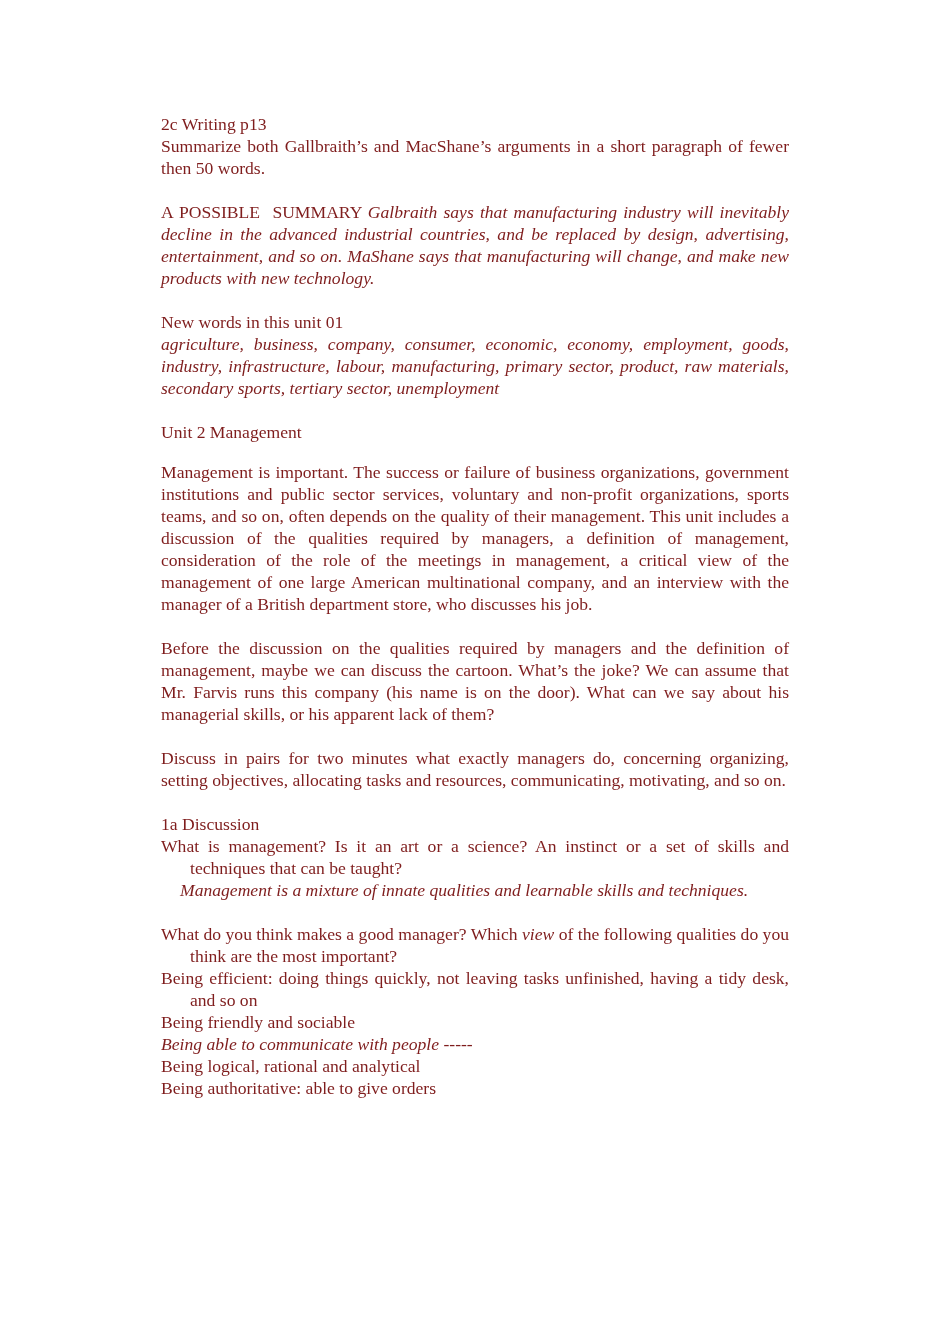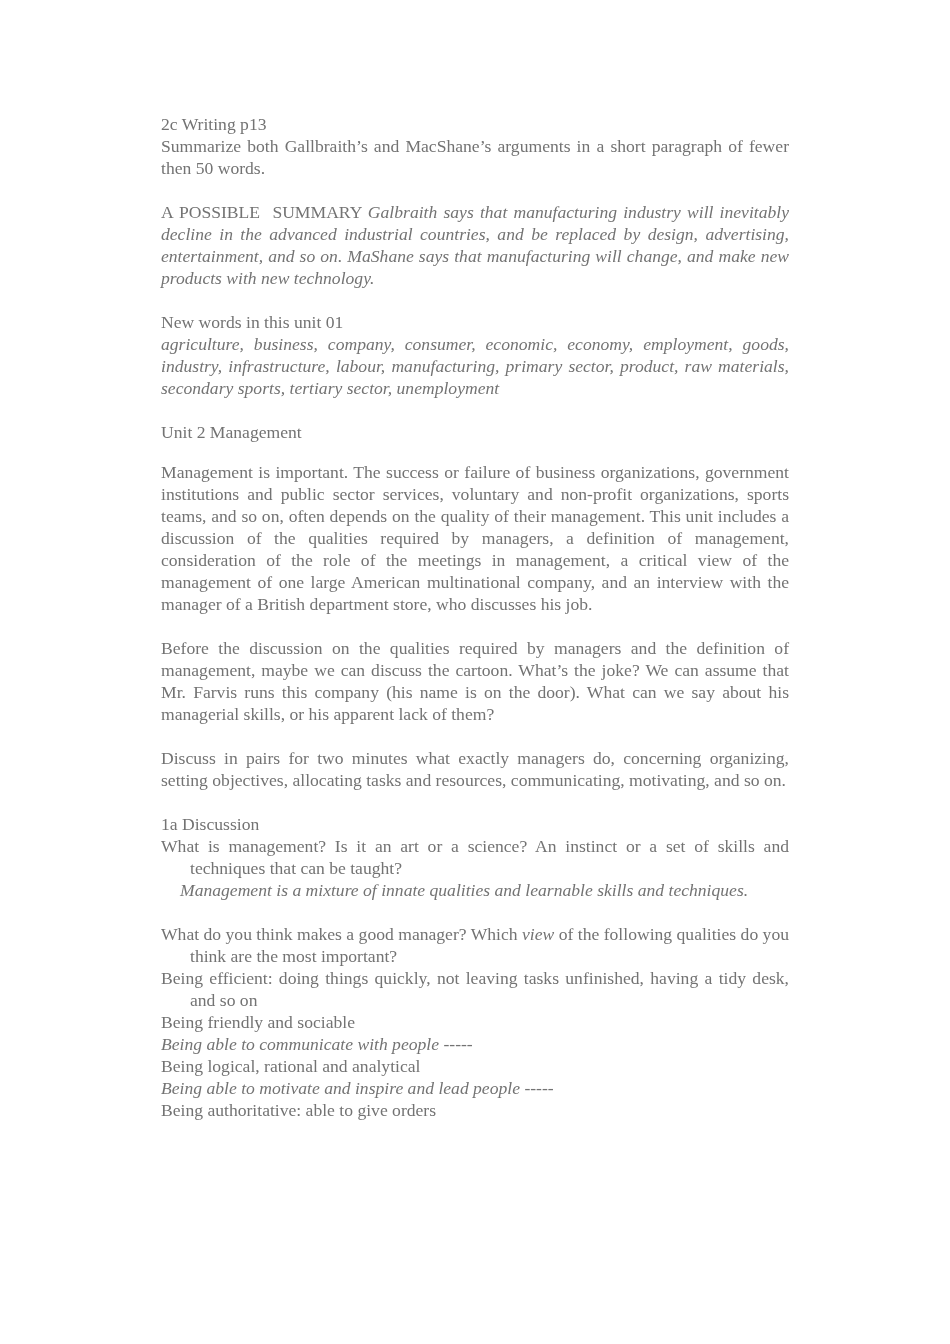--- a/index.html
+++ b/index.html
@@ -14,21 +14,21 @@
       overflow: hidden;
     }
     .page {
       position: absolute;
       left: 161px;
       top: 113px;
       width: 628px;
       font-family: "Liberation Serif", "DejaVu Serif", serif;
       font-size: 17.6px;
       line-height: 22px;
-      color: #737373;
+      color: #7f1d1d;
     }
     .para {
       margin: 0;
       text-align: justify;
     }
     .gap { height: 22px; }
     .gap-sm { height: 18px; }
     .it { font-style: italic; }
     .bold { font-weight: normal; }
     .hang {
@@ -85,17 +85,16 @@
 
   <div class="gap"></div>
 
   <p class="hang"><span>What do you think makes a good manager? Which </span><span class="it">view</span><span> of the following qualities do you think are the most important?</span></p>
 
   <div>
     <p class="hang" style="text-align:justify;"><span>Being efficient: doing things quickly, not leaving tasks unfinished, having a tidy desk, and so on</span></p>
     <p class="hang left"><span>Being friendly and sociable</span></p>
     <p class="hang left"><span class="it">Being able to communicate with people</span><span> -----</span></p>
     <p class="hang left"><span>Being logical, rational and analytical</span></p>
-    <p class="hang left"><span class="it">Being able to motivate and inspire and lead people</span><span> -----</span></p>
     <p class="hang left"><span>Being authoritative: able to give orders</span></p>
   </div>
 
 </div>
 
 </body></html>

